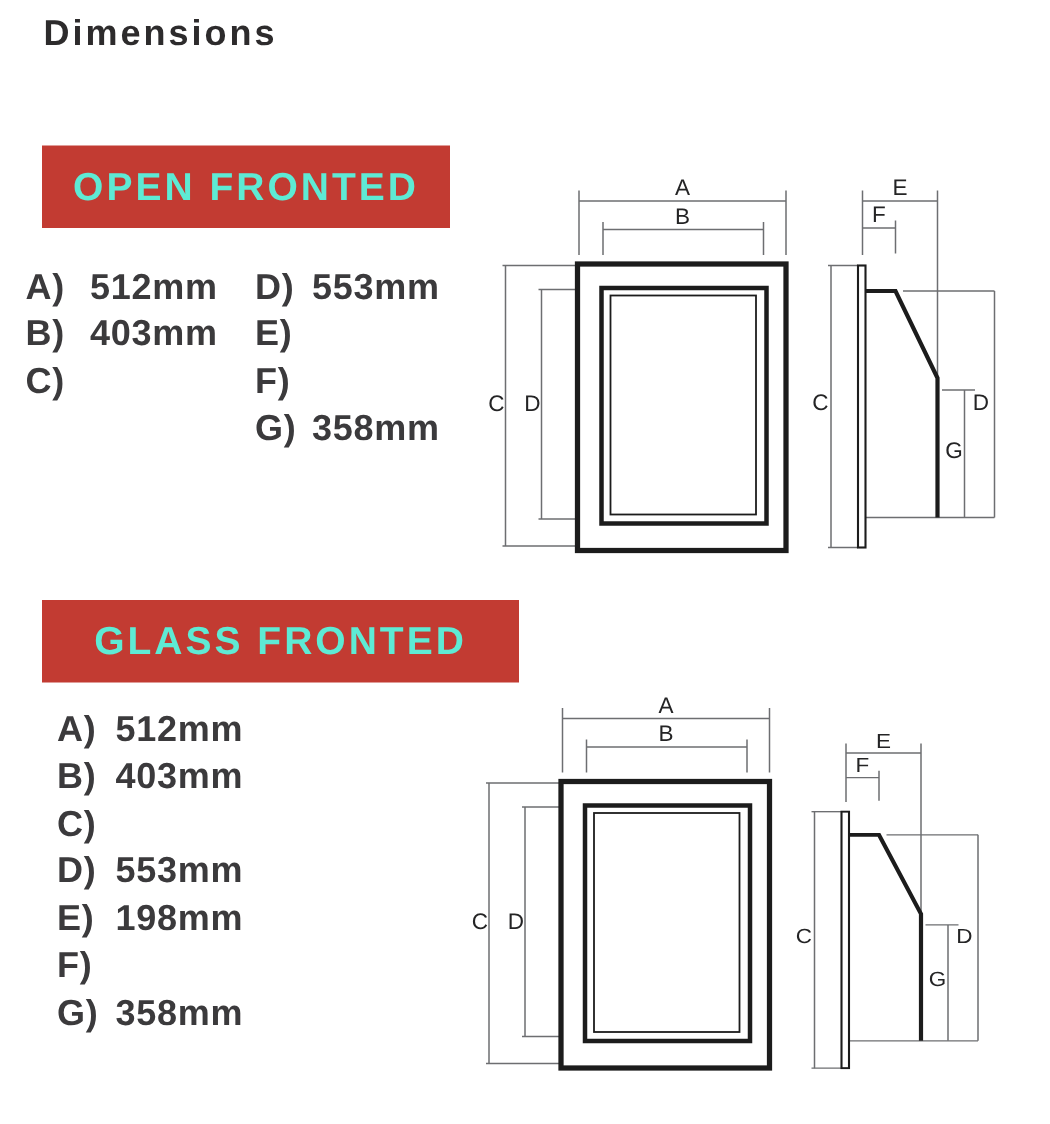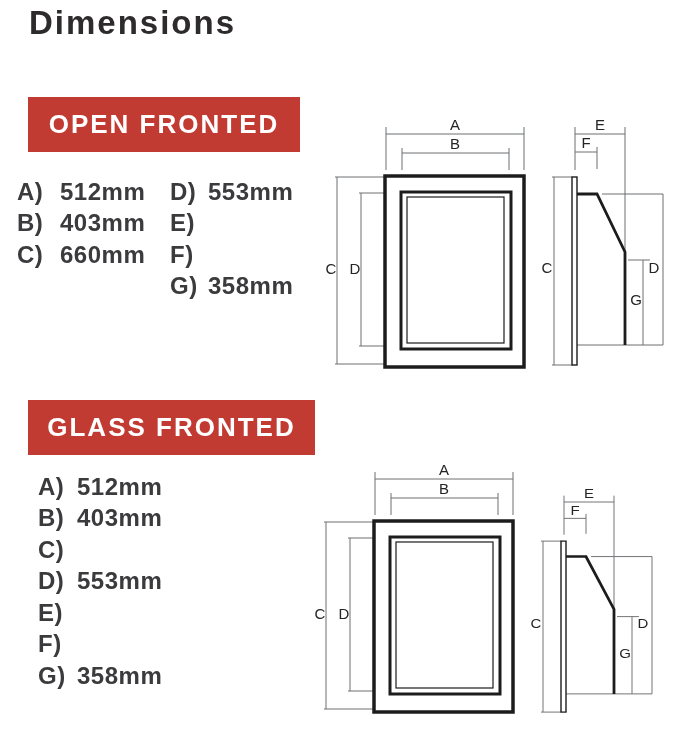--- a/index.html
+++ b/index.html
@@ -2,30 +2,30 @@
 <html><head>
 <meta charset="utf-8">
 <style>
   html,body{margin:0;padding:0;background:#fff;}
   .page{
     position:relative;width:700px;height:749px;background:#ffffff;
     font-family:"Liberation Sans", sans-serif;overflow:hidden;
   }
   .page-title{
     position:absolute;left:29px;top:3px;
-    font-size:33px;font-weight:700;letter-spacing:2px;color:#2d2b2c;
+    font-size:24px;font-weight:700;letter-spacing:2px;color:#2d2b2c;
     line-height:40px;white-space:nowrap;
   }
   .banner{
-    position:absolute;background:#c23b32;color:#ffffff;
+    position:absolute;background:#c23b32;color:#5eead4;
     display:flex;align-items:center;justify-content:center;
     font-size:26px;font-weight:700;letter-spacing:2px;white-space:nowrap;
   }
   .banner.open{left:28px;top:97px;width:272px;height:55px;}
-  .banner.glass{left:28px;top:400px;width:287px;height:55px;text-align:right;}
+  .banner.glass{left:28px;top:400px;width:318px;height:55px;text-align:right;}
   .dim-col{position:absolute;color:#3b3a3c;font-size:24px;font-weight:700;letter-spacing:0.5px;}
   .dim-col.open-col1{left:17px;top:176px;}
   .dim-col.open-col2{left:170px;top:176px;}
   .dim-col.glass-col{left:38px;top:471px;}
   .dim-row{height:31.5px;display:flex;align-items:center;}
   .dim-letter{display:inline-block;width:43px;flex:0 0 auto;}
   .open-col2 .dim-letter{width:38px;}
   .glass-col .dim-letter{width:39px;}
   .dim-value{white-space:nowrap;}
   svg{position:absolute;overflow:visible;}
@@ -51,21 +51,20 @@
     <div class="dim-row">
       <span class="dim-letter">A)</span>
       <span class="dim-value">512mm</span>
     </div>
     <div class="dim-row">
       <span class="dim-letter">B)</span>
       <span class="dim-value">403mm</span>
     </div>
     <div class="dim-row">
       <span class="dim-letter">C)</span>
-      <span class="dim-value">660mm</span>
     </div>
   </div>
 
   <div class="dim-col open-col2">
     <div class="dim-row">
       <span class="dim-letter">D)</span>
       <span class="dim-value">553mm</span>
     </div>
     <div class="dim-row">
       <span class="dim-letter">E)</span>
@@ -145,20 +144,21 @@
     </div>
     <div class="dim-row">
       <span class="dim-letter">C)</span>
     </div>
     <div class="dim-row">
       <span class="dim-letter">D)</span>
       <span class="dim-value">553mm</span>
     </div>
     <div class="dim-row">
       <span class="dim-letter">E)</span>
+      <span class="dim-value">198mm</span>
     </div>
     <div class="dim-row">
       <span class="dim-letter">F)</span>
     </div>
     <div class="dim-row">
       <span class="dim-letter">G)</span>
       <span class="dim-value">358mm</span>
     </div>
   </div>
 

